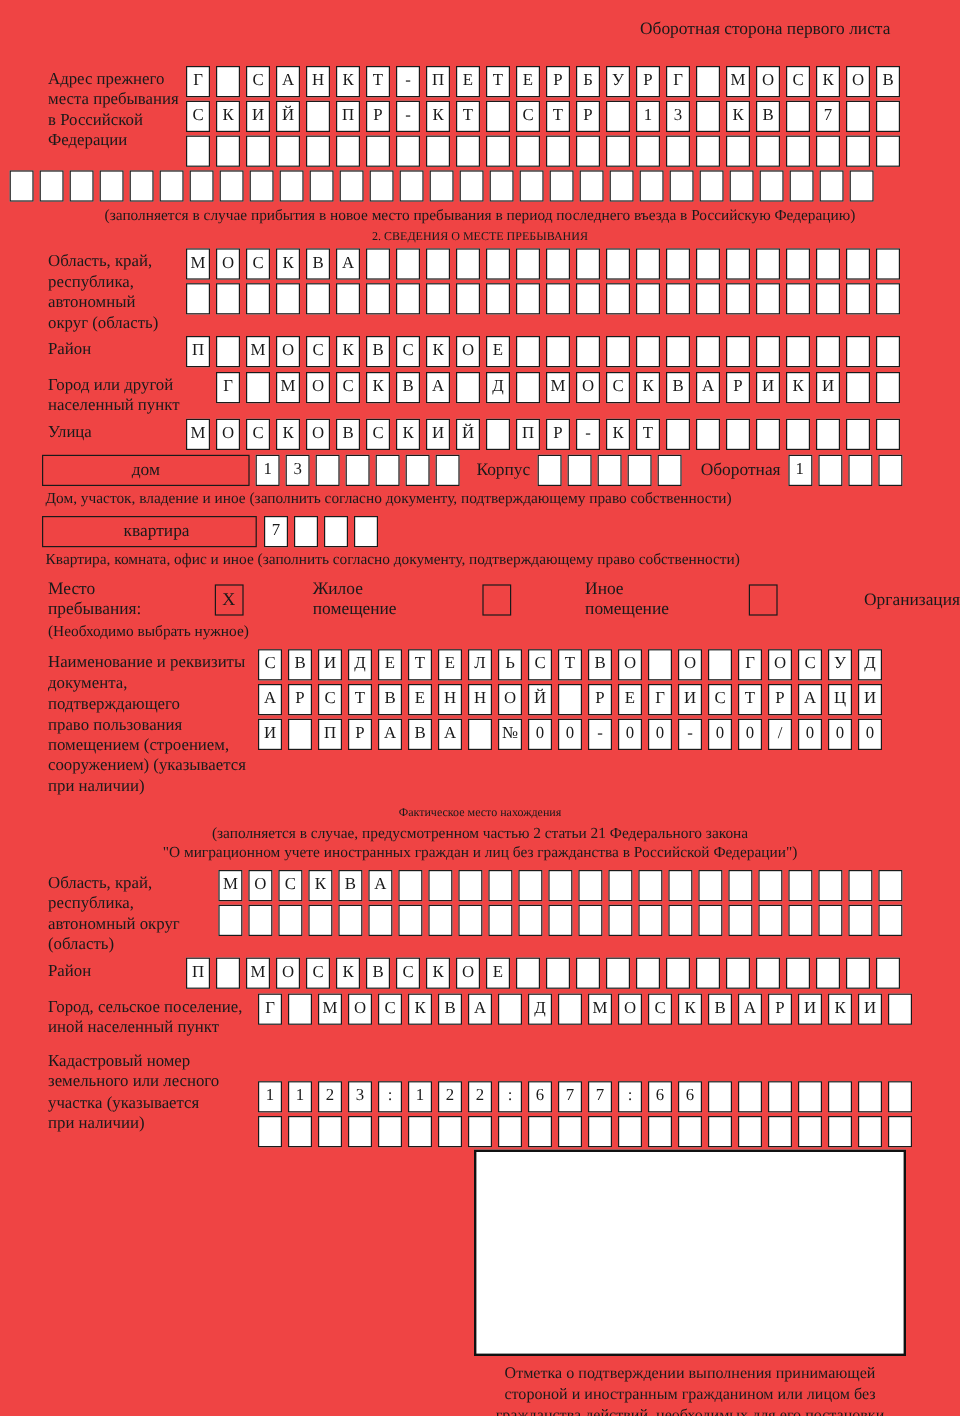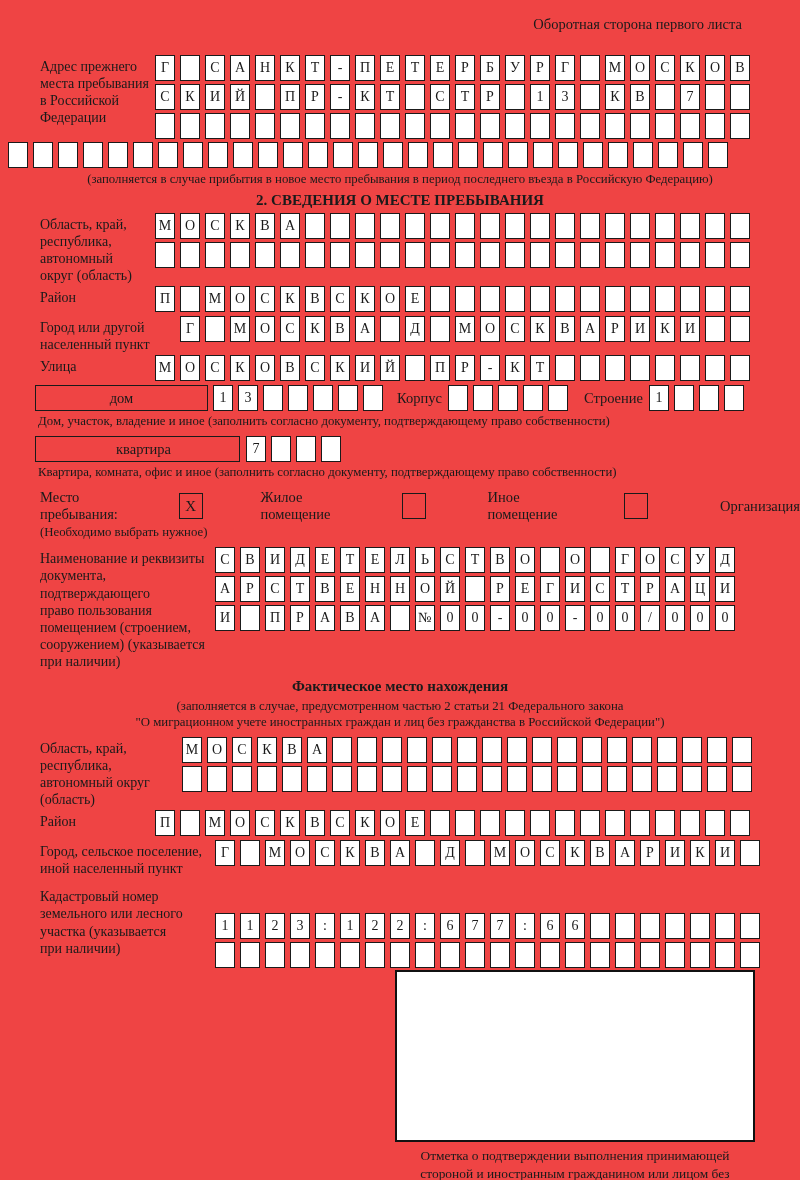--- a/index.html
+++ b/index.html
@@ -17,27 +17,27 @@
   .boxrow{display:flex;gap:5px;}
   .cell{
     width:20px;height:26px;flex:none;box-sizing:border-box;
     border:1.6px solid #1a1a1a;background:#fff;
     display:flex;align-items:center;justify-content:center;
     font-size:14px;line-height:1;
   }
   .fullrow{margin-left:8px;margin-top:3px;}
   .caption{font-size:12.8px;line-height:1.25;}
   .center{text-align:center;}
-  .sec-title{text-align:center;font-weight:bold;font-size:15px;}
+  .sec-title{text-align:center;font-weight:normal;font-size:10px;}
   .bigbox{
     height:26px;box-sizing:border-box;border:1.6px solid #1a1a1a;
     display:flex;align-items:center;justify-content:center;font-size:14.5px;flex:none;
   }
   .house-big{width:173px;}
-  .apt-big{width:205px;padding-left:12px;}
+  .apt-big{width:179px;padding-left:12px;}
   .houserow{display:flex;align-items:center;margin-left:35px;}
   .inline-label{font-size:14.5px;white-space:nowrap;}
   .checkrow{display:flex;align-items:center;margin-left:40px;font-size:14.5px;gap:48px;}
   .checkcell{
     width:24px;height:26px;box-sizing:border-box;border:1.6px solid #1a1a1a;flex:none;
     display:flex;align-items:center;justify-content:center;font-size:15px;
   }
   .stamp-box{
     margin-left:395px;width:360px;height:172px;box-sizing:border-box;
     border:2px solid #111;background:#fff;
@@ -340,21 +340,21 @@
         <span class="cell"></span>
       </div>
     <div class="inline-label" style="margin:0 6px 0 14px;">Корпус</div>
     <div class="boxrow">
         <span class="cell"></span>
         <span class="cell"></span>
         <span class="cell"></span>
         <span class="cell"></span>
         <span class="cell"></span>
       </div>
-    <div class="inline-label" style="margin:0 6px 0 16px;">Строение</div>
+    <div class="inline-label" style="margin:0 6px 0 16px;">Оборотная</div>
     <div class="boxrow">
         <span class="cell">1</span>
         <span class="cell"></span>
         <span class="cell"></span>
         <span class="cell"></span>
       </div>
   </div>
   <div class="caption cap-left">Дом, участок, владение и иное (заполнить согласно документу, подтверждающему право собственности)</div>
 
   <div class="houserow mt6">

